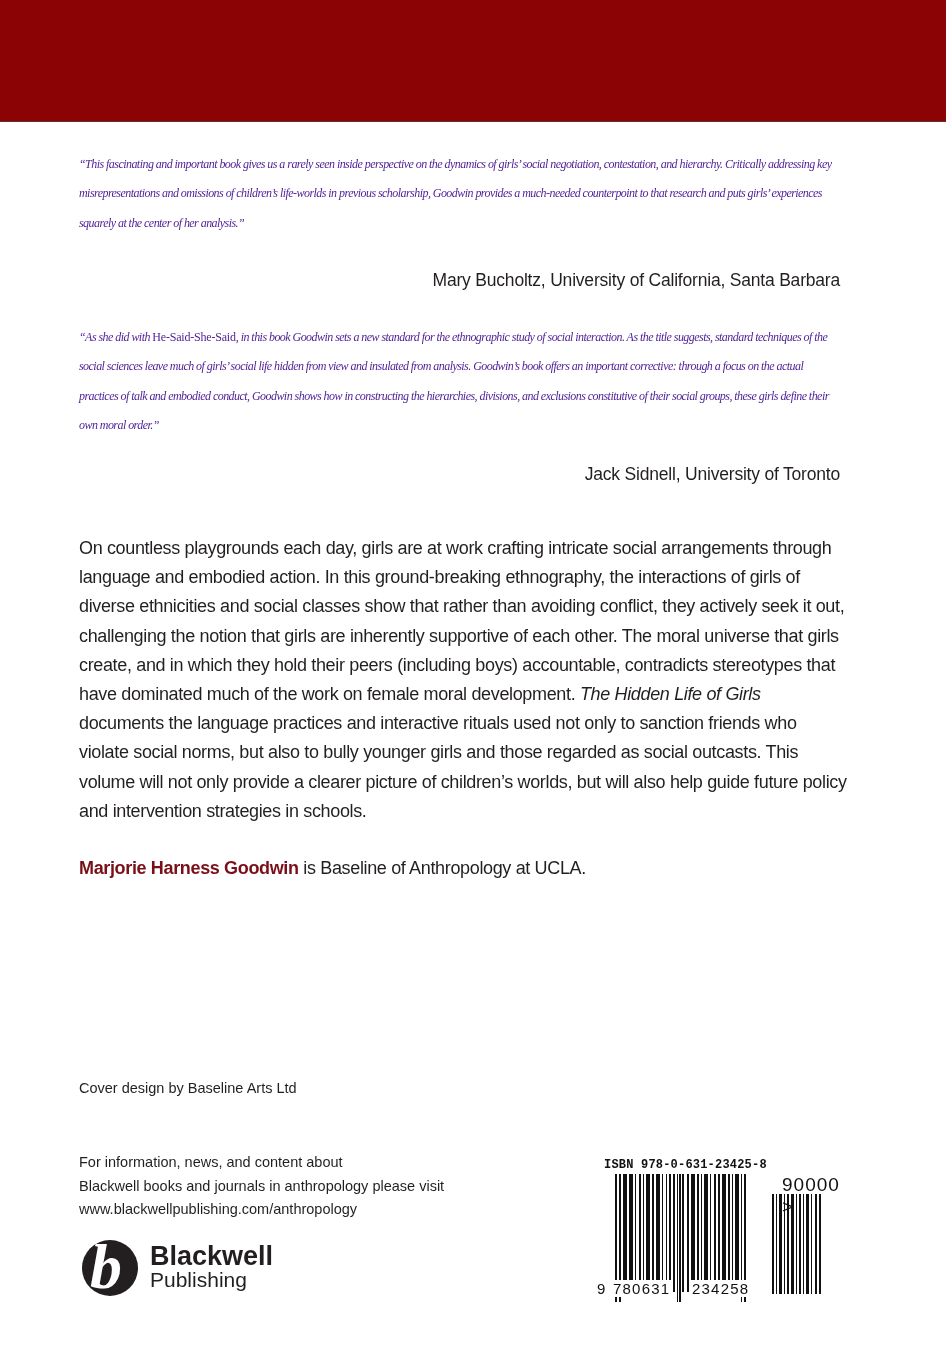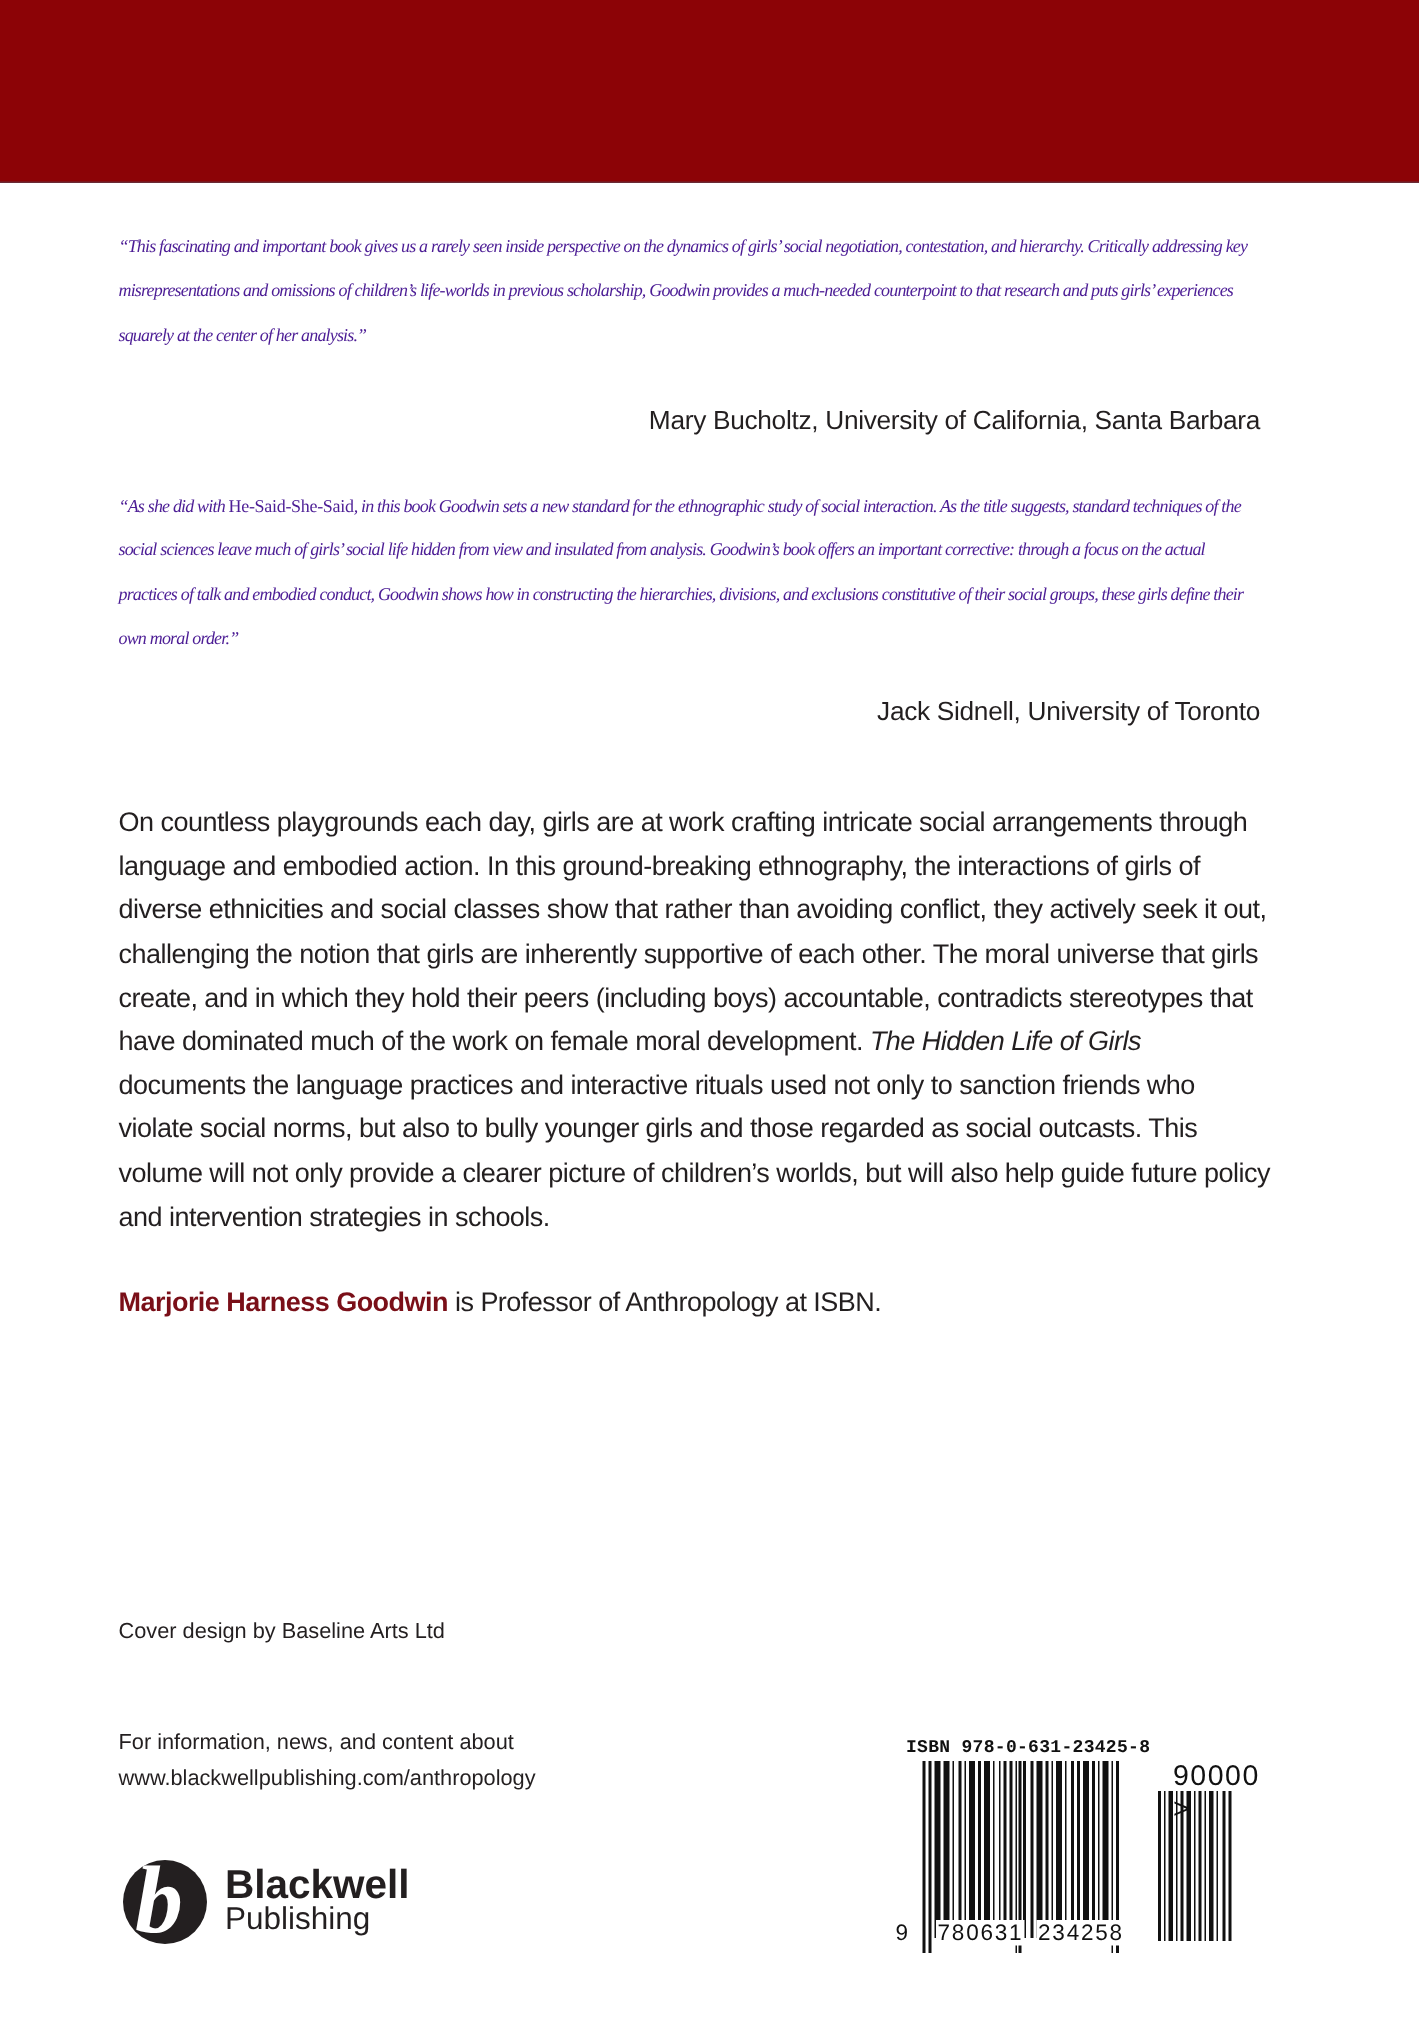--- a/index.html
+++ b/index.html
@@ -85,27 +85,28 @@
 <div class="quote q2">
   <span>“As she did with </span><span class="roman">He-Said-She-Said</span><span>, in this book Goodwin sets a new standard for the ethnographic study of social interaction. As the title suggests, standard techniques of the social sciences leave much of girls’ social life hidden from view and insulated from analysis. Goodwin’s book offers an important corrective: through a focus on the actual practices of talk and embodied conduct, Goodwin shows how in constructing the hierarchies, divisions, and exclusions constitutive of their social groups, these girls define their own moral order.”</span>
 </div>
 <div class="attribution a2">Jack Sidnell, University of Toronto</div>
 
 <div class="body-text">
   <span>On countless playgrounds each day, girls are at work crafting intricate social arrangements through language and embodied action. In this ground-breaking ethnography, the interactions of girls of diverse ethnicities and social classes show that rather than avoiding conflict, they actively seek it out, challenging the notion that girls are inherently supportive of each other. The moral universe that girls create, and in which they hold their peers (including boys) accountable, contradicts stereotypes that have dominated much of the work on female moral development. </span><span class="title-italic">The Hidden Life of Girls</span><span> documents the language practices and interactive rituals used not only to sanction friends who violate social norms, but also to bully younger girls and those regarded as social outcasts. This volume will not only provide a clearer picture of children’s worlds, but will also help guide future policy and intervention strategies in schools.</span>
 </div>
 
 <div class="author-line">
-  <span class="author-name">Marjorie Harness Goodwin</span><span> is Professor of Anthropology at ISBN.</span>
+  <span class="author-name">Marjorie Harness Goodwin</span><span> is Baseline of Anthropology at UCLA.</span>
 </div>
 
 <div class="credit">Cover design by Baseline Arts Ltd</div>
 
 <div class="info">
   <div>For information, news, and content about</div>
+  <div>Blackwell books and journals in anthropology please visit</div>
   <div>www.blackwellpublishing.com/anthropology</div>
 </div>
 
 <div class="logo">
   <div class="logo-mark">
     <span>b</span>
   </div>
   <div class="logo-text">
     <span class="l1">Blackwell</span>
     <span class="l2">Publishing</span>
@@ -159,15 +160,15 @@
         <rect x="199" y="36" width="2" height="100" fill="#111"></rect>
         <rect x="203" y="36" width="1" height="100" fill="#111"></rect>
         <rect x="206" y="36" width="3" height="100" fill="#111"></rect>
         <rect x="211" y="36" width="1" height="100" fill="#111"></rect>
         <rect x="215" y="36" width="2" height="100" fill="#111"></rect>
         <rect x="219" y="36" width="2" height="100" fill="#111"></rect>
       </g>
   </svg>
   <div class="price-label">90000 &gt;</div>
   <div class="ean-digits" style="left:-4px;">9</div>
-  <div class="ean-digits" style="left:24px;">780631</div>
+  <div class="ean-digits" style="left:12px;">780631</div>
   <div class="ean-digits" style="left:91px;">234258</div>
 </div>
 
 </body></html>

